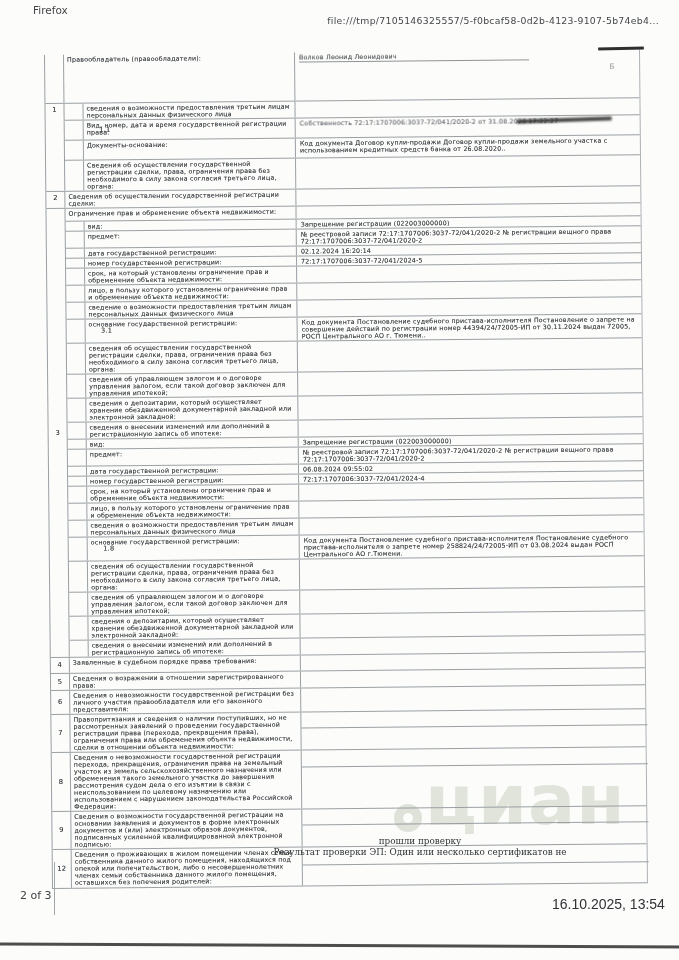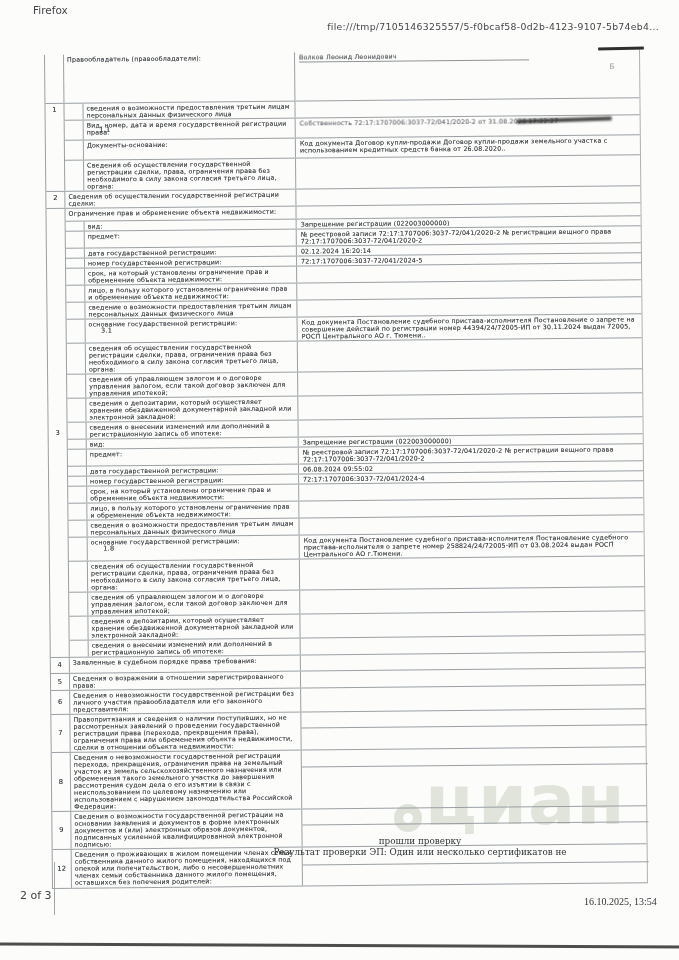--- a/index.html
+++ b/index.html
@@ -5,23 +5,23 @@
   * { box-sizing: border-box; margin: 0; padding: 0; }
   html,body { width:679px; height:960px; }
   body {
     position:relative; overflow:hidden;
     background:#fcfcfa;
     font-family:"DejaVu Sans", sans-serif;
     color:#3d4145;
   }
   
   .print-app { position:absolute; left:33px; top:4px; font-size:10.5px; color:#44474a; filter:blur(.3px); z-index:3; }
-  .print-url { position:absolute; right:20px; top:15px; font-size:9.3px; color:#44474a; letter-spacing:.3px; filter:blur(.35px); z-index:3;margin-top:6px; }
+  .print-url { position:absolute; right:20px; top:15px; font-size:9.3px; color:#44474a; letter-spacing:.3px; filter:blur(.35px); z-index:3; }
   .footer-page { position:absolute; left:20px; top:889px; font-size:11px; color:#3f4245; z-index:3; }
-  .footer-date { position:absolute; left:584px; top:896px; font-family:Liberation Serif, serif; font-size:10px; color:#303336; z-index:3; }
+  .footer-date { position:absolute; left:552px; top:896px; font-family:Liberation Sans, sans-serif; font-size:14px; color:#303336; z-index:3; }
 
   
   .watermark { position:absolute; left:394px; top:768px; display:flex; align-items:flex-end; z-index:0; }
   .wm-ring { width:28px; height:28px; border:9px solid rgba(178,188,168,.40); border-radius:50%; margin-top:16px; margin-right:3px; }
   .wm-text { font-size:70px; line-height:64px; font-weight:bold; letter-spacing:1px; color:rgba(178,188,168,.38); }
 
   
   .doc {
     position:absolute; left:44px; top:55px; width:596px; z-index:1;
     transform:rotate(-0.55deg); transform-origin:0 0;

